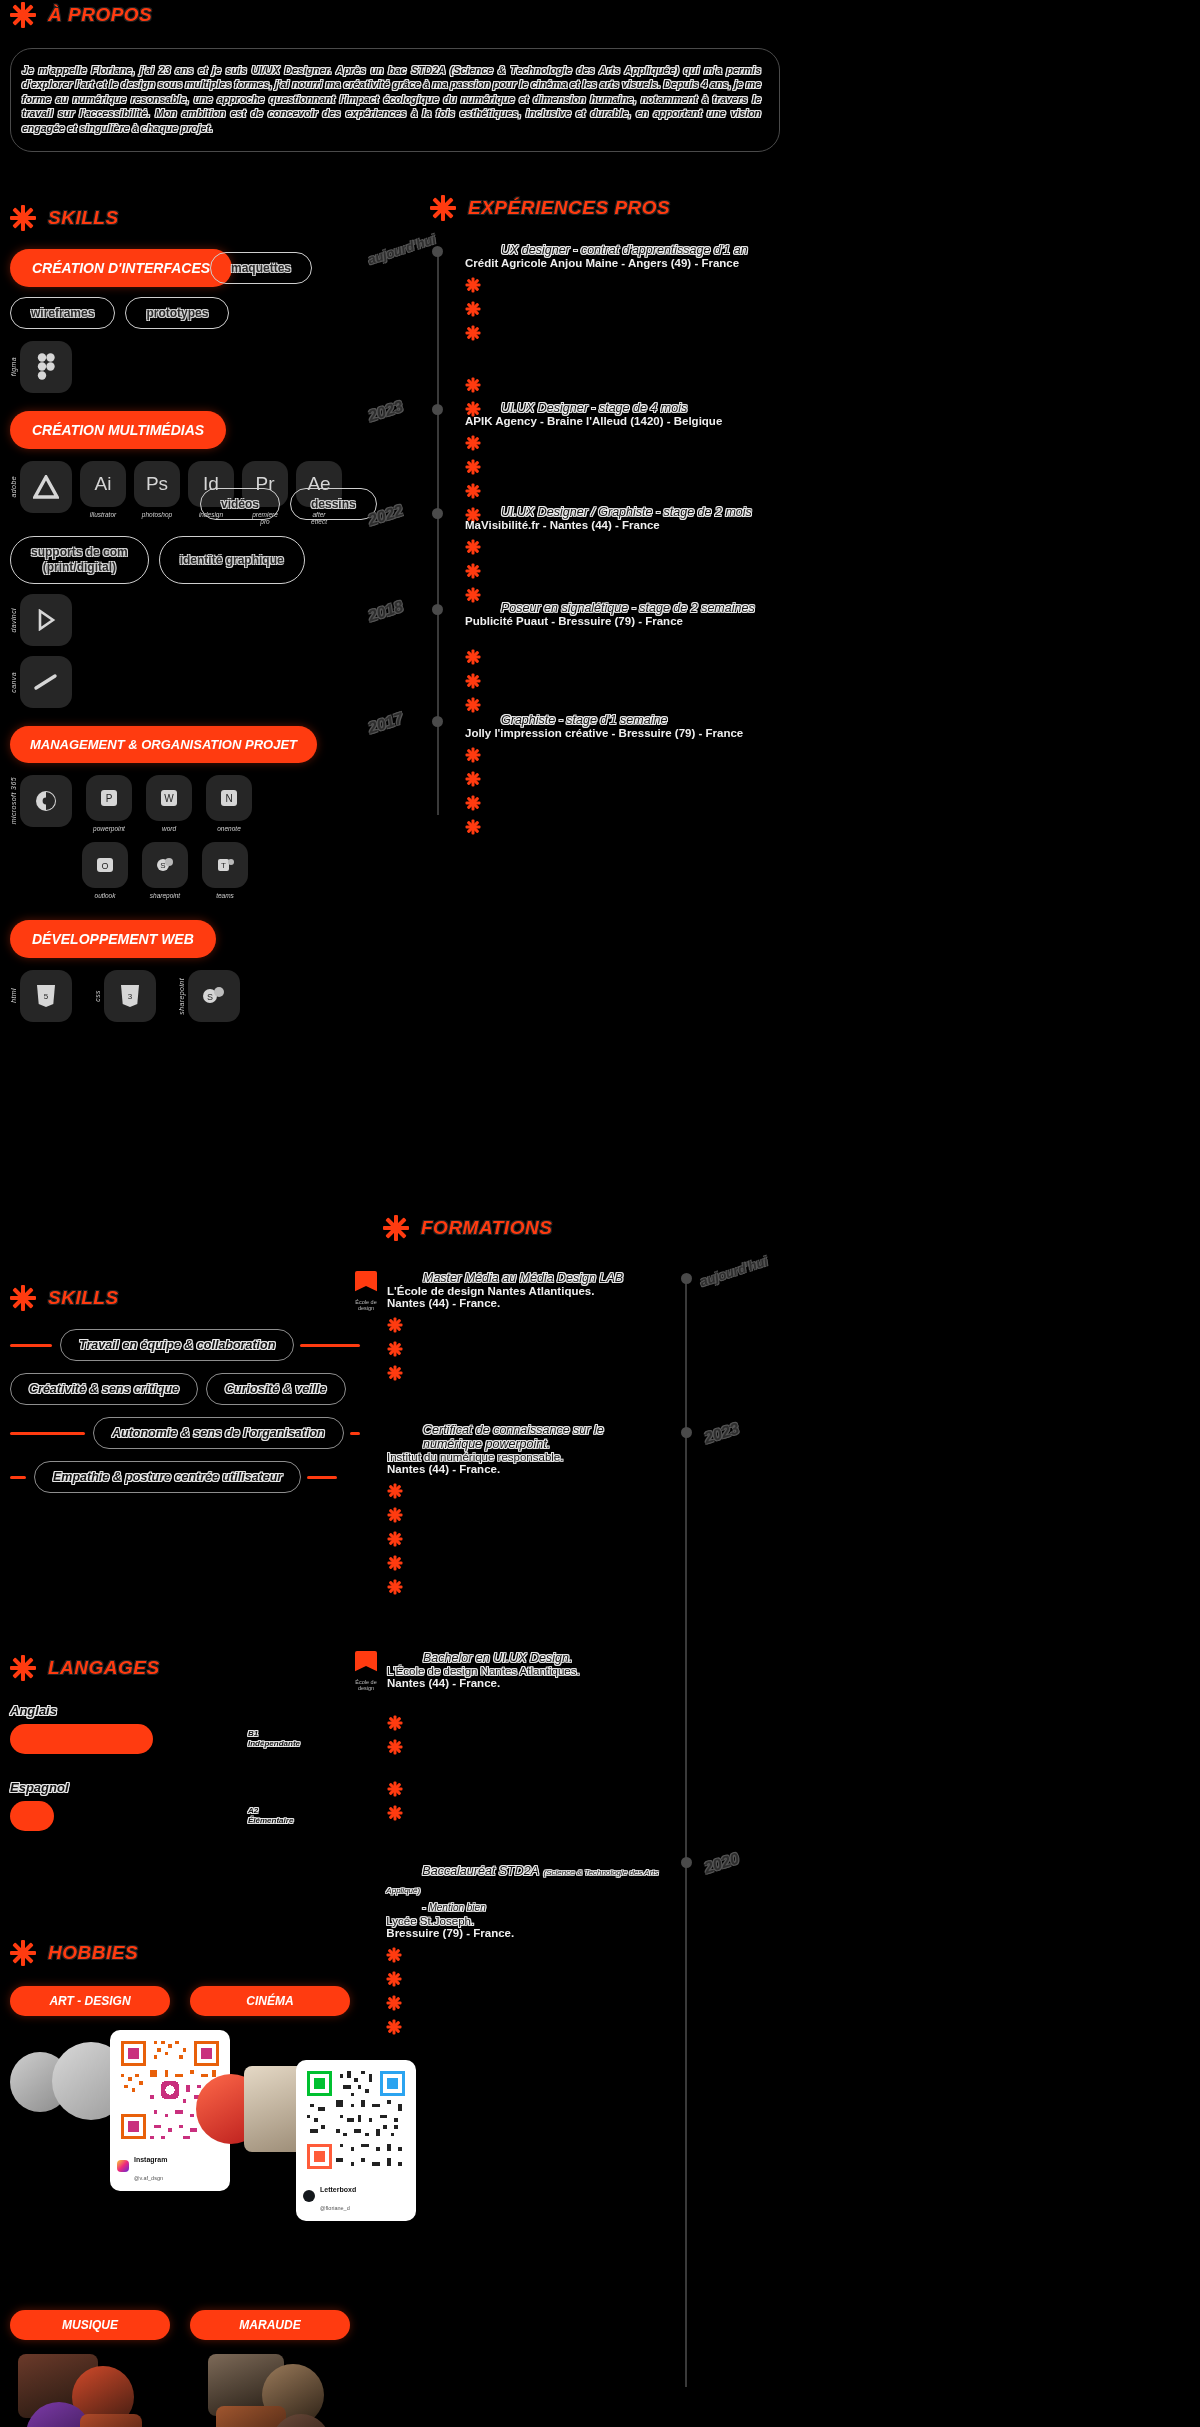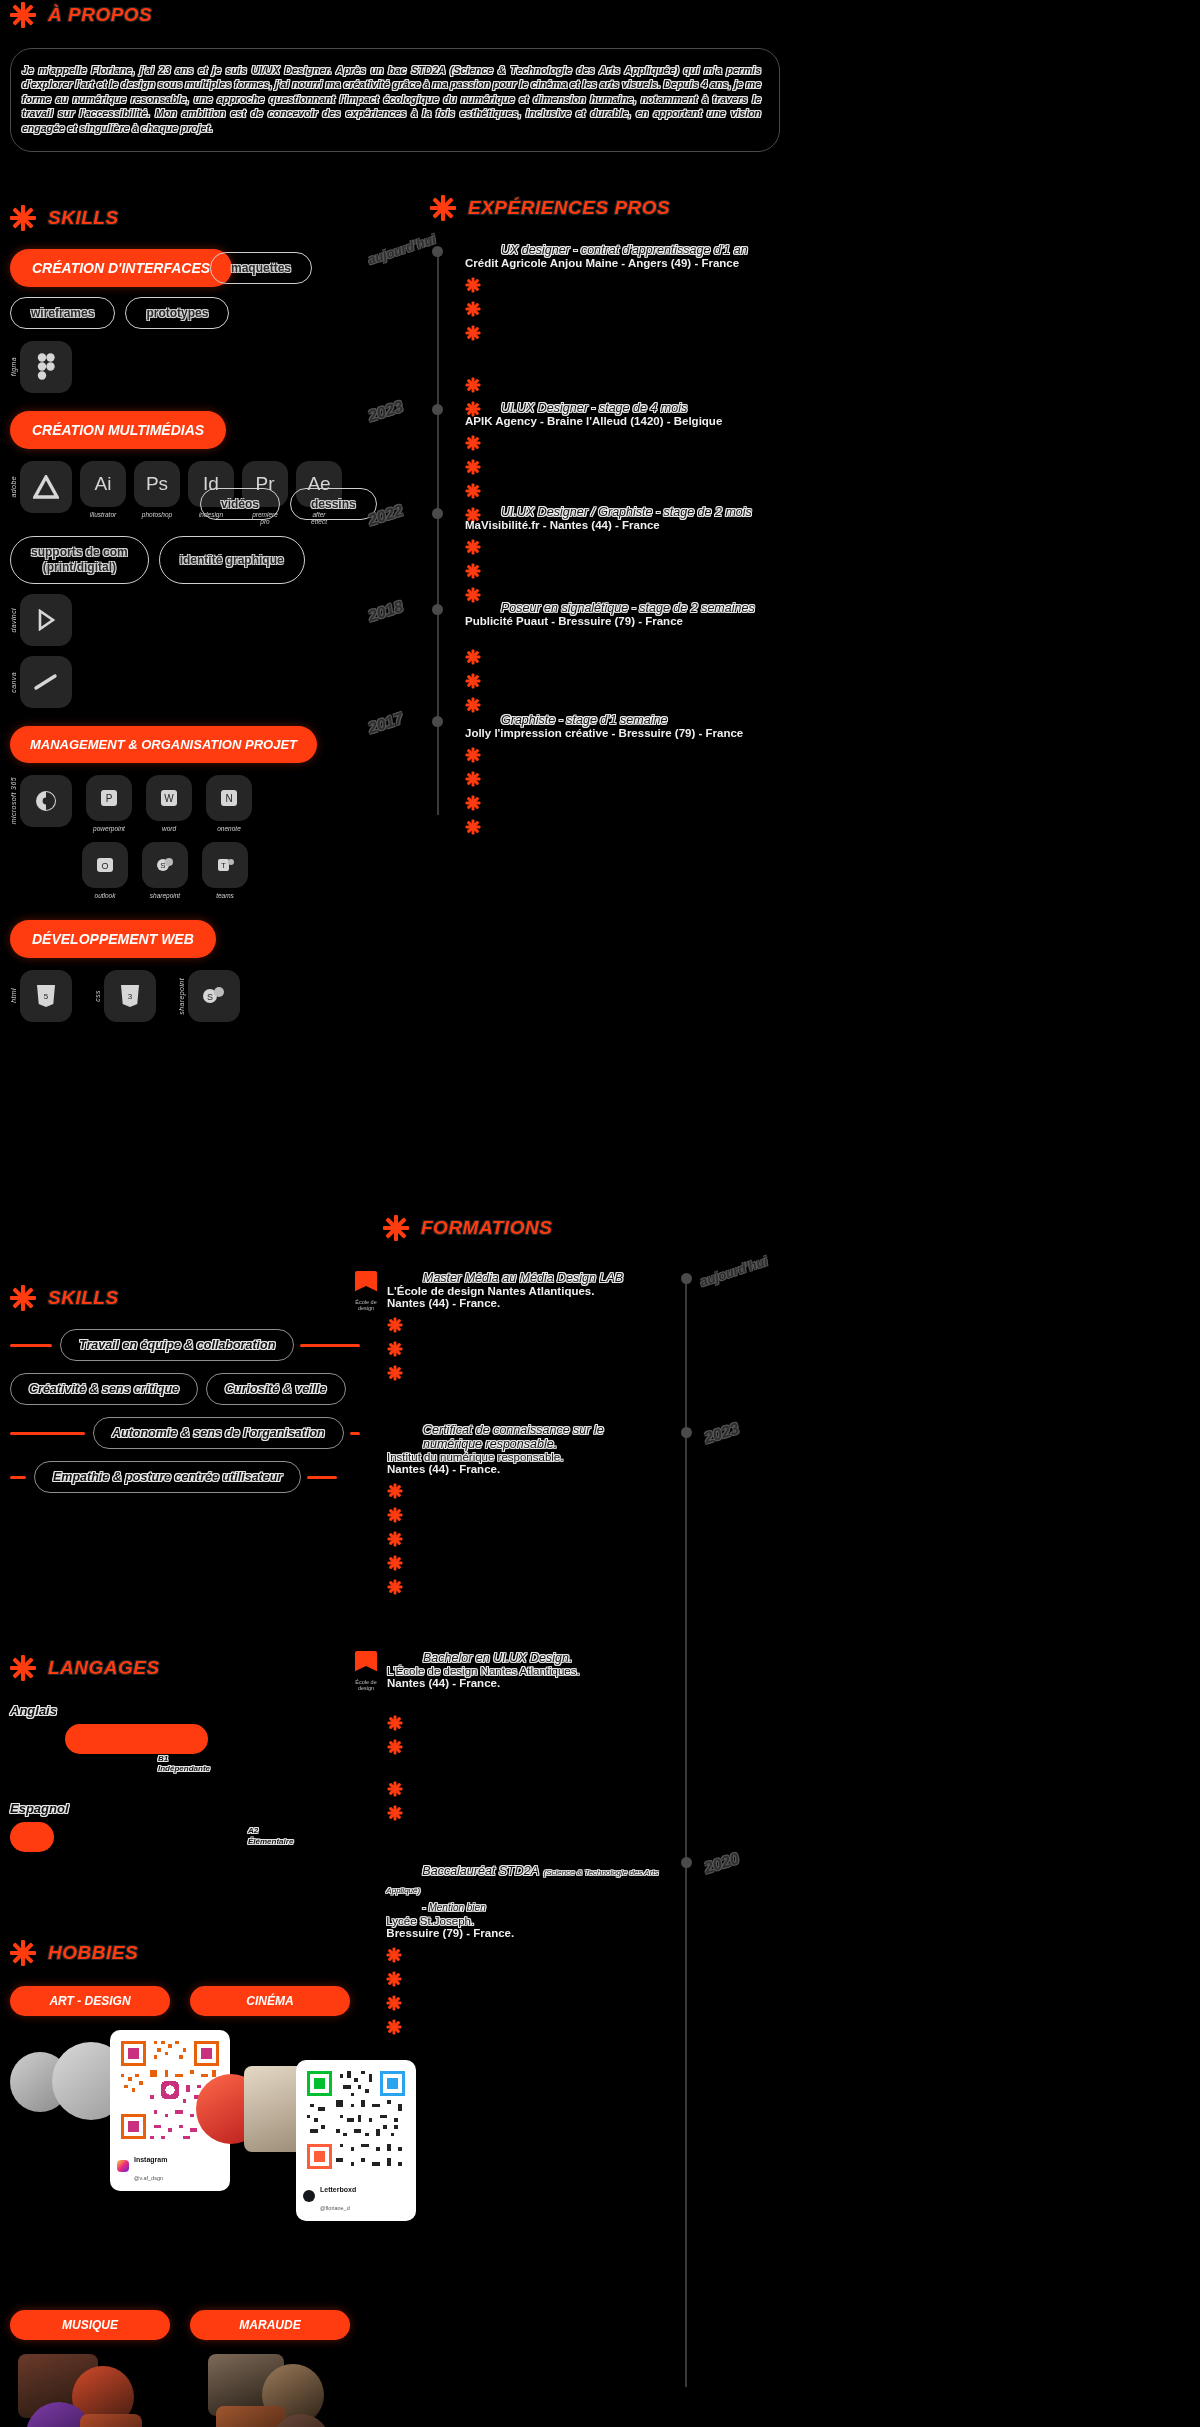--- a/index.html
+++ b/index.html
@@ -384,21 +384,21 @@
   <section style="position:absolute;left:10px;top:1655px;width:340px;">
     <div class="sec-head">
       <span class="star">
           <i></i>
         </span>
       <span class="t">LANGAGES</span>
     </div>
 
     <div style="margin-top:22px;">
       <div class="lang-name out">Anglais</div>
-      <div style="display:flex;align-items:center;margin-top:6px;flex-direction:column;">
+      <div style="display:flex;align-items:center;margin-top:6px;">
         <div style="width:230px;">
           <div class="bar" style="width:62%;"></div>
         </div>
         <div style="margin-left:8px;">
           <div class="lvl out">B1</div>
           <div class="lvl out">Indépendante</div>
         </div>
       </div>
     </div>
 
@@ -792,21 +792,21 @@
                 <i></i>
               </span>
           </div>
         </div>
       </div>
 
       <div style="position:absolute;left:0;top:152px;width:330px;display:flex;gap:10px;">
         <div style="width:22px;"></div>
         <div>
           <div class="ev-title out" style="white-space:pre-line;">Certificat de connaissance sur le
-numérique responsable.</div>
+numérique powerpoint.</div>
           <div class="ev-sub out">Institut du numérique responsable.</div>
           <div class="ev-sub solidw">Nantes (44) - France.</div>
           <div class="bullets">
             <span class="star star-sm">
                 <i></i>
               </span>
             <span class="star star-sm">
                 <i></i>
               </span>
             <span class="star star-sm">

